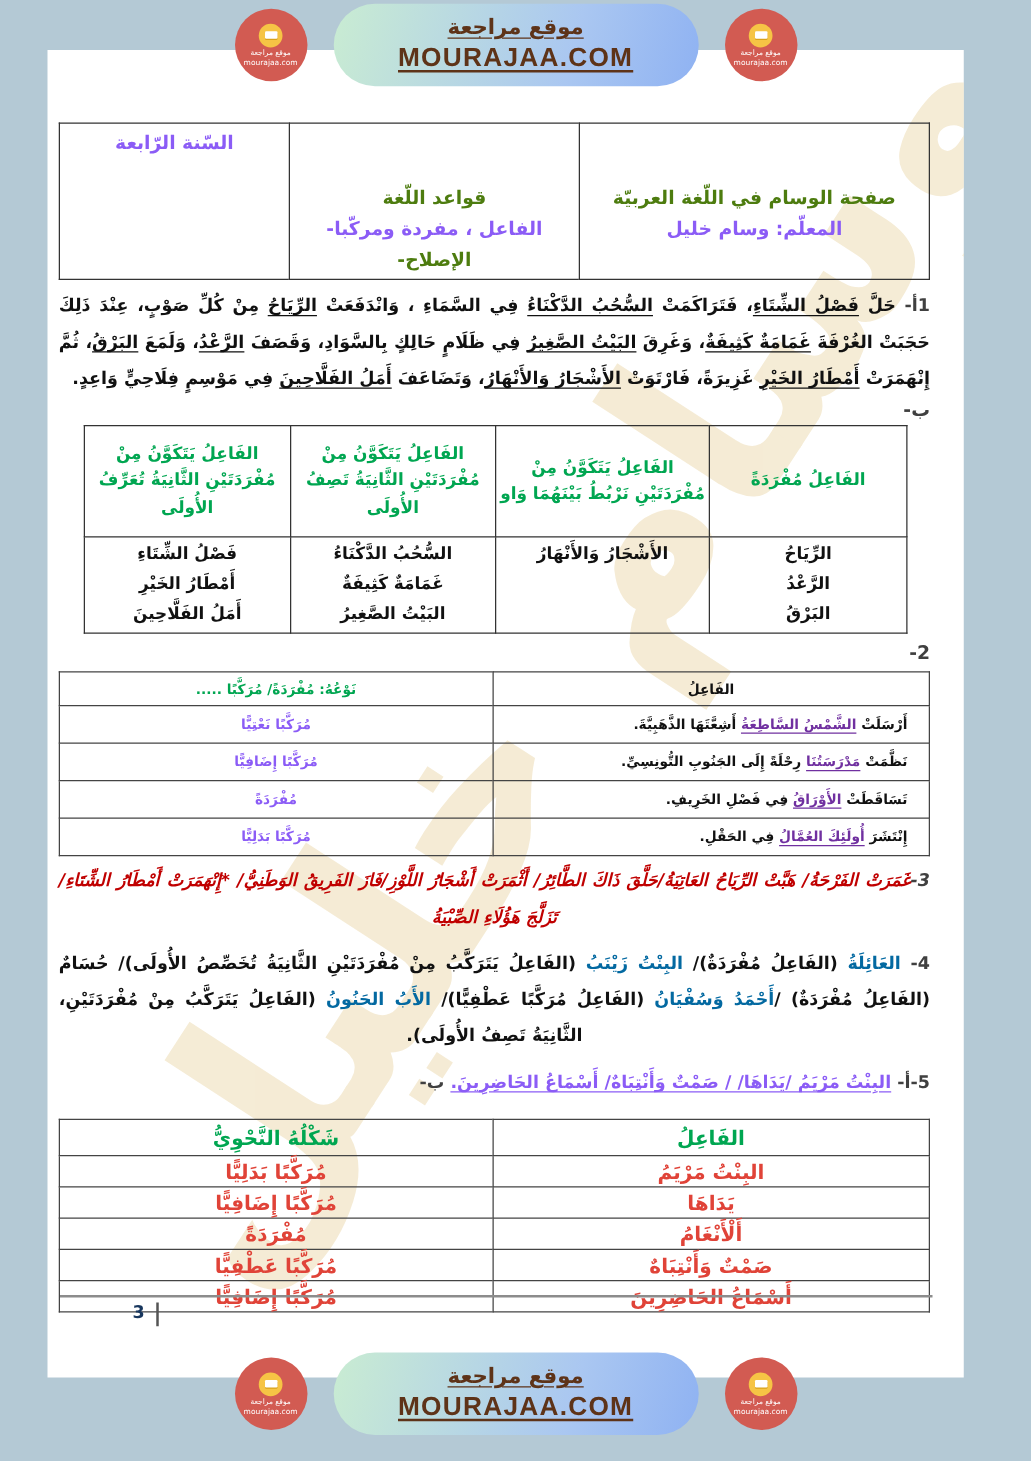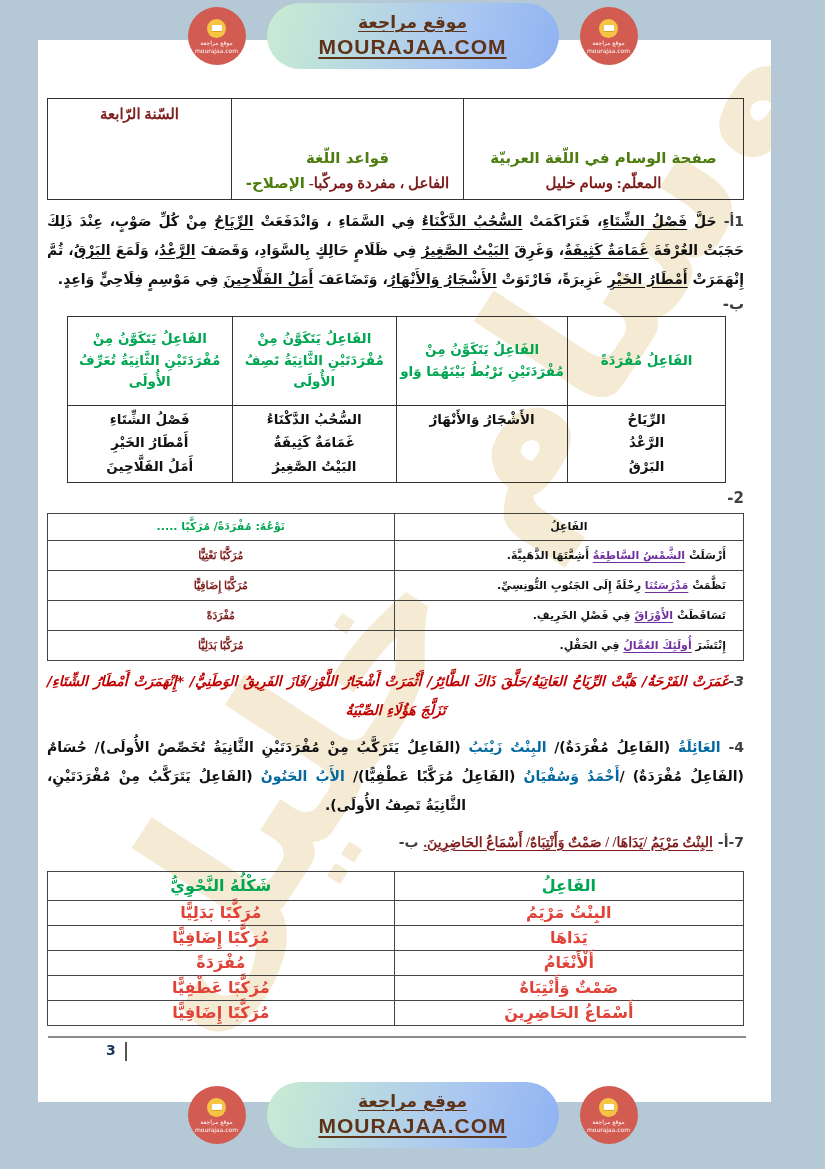--- a/index.html
+++ b/index.html
@@ -24,21 +24,21 @@
   .page{position:absolute;left:38px;top:40px;width:733px;height:1062px;background:#ffffff;overflow:hidden;}
   .watermark{position:absolute;top:420px;left:-130px;width:1000px;text-align:center;
              transform:rotate(-57deg);font-size:210px;color:#eddcb4;opacity:.55;white-space:nowrap;
              z-index:0;pointer-events:none;}
   .content{position:relative;z-index:1;direction:rtl;text-align:right;padding:0 9px 0 27px;color:#111;}
   .content{padding-right:27px;padding-left:9px;}
   
   .c-darkred{color:#4d7c0f;margin-top:44px;}
   .c-num{color:#404040;}
   .c-red{color:#c00000;}
-  .c-purple{color:#7f1d1d;font-family:Liberation Serif, serif;}
+  .c-purple{color:#8b5cf6;}
   .c-green{color:#00a651;}
   .c-blue{color:#17365d;}
   .c-t3red{color:#e04338;}
   .u{text-decoration:underline;text-underline-offset:3px;}
   .seg-u{text-decoration:underline;text-underline-offset:3px;}
   .seg-p{color:#0369a1;}
   .seg-pu{color:#7030a0;text-decoration:underline;text-underline-offset:3px;}
   
   .header-table{margin-top:58px;width:100%;border-collapse:collapse;table-layout:fixed;}
   .header-table td{border:1.5px solid #333;padding:3px 6px;vertical-align:top;font-size:15px;line-height:1.65;text-align:center;}
@@ -202,21 +202,21 @@
 
       <div class="para center-last c-red" style="margin-top:6px;font-style:italic;">
         <span class="c-num">3-</span><span>غَمَرَتْ الفَرْحَةُ/  هَبَّتْ الرِّيَاحُ العَاتِيَةُ/حَلَّقَ ذَاكَ الطَّائِرُ/ أَثْمَرَتْ أَشْجَارُ اللَّوْزِ/فَازَ الفَرِيقُ الوَطَنِيُّ/ *إِنْهَمَرَتْ أَمْطَارُ الشِّتَاءِ/ تَزَلَّجَ هَؤُلَاءِ الصِّبْيَةُ</span>
       </div>
 
       <div class="para center-last" style="margin-top:8px;">
         <span class="c-num">4- </span><span><span class="seg-p">العَائِلَةُ </span><span>(الفَاعِلُ مُفْرَدَةٌ)/ </span><span class="seg-p">البِنْتُ زَيْنَبُ </span><span>(الفَاعِلُ يَتَرَكَّبُ مِنْ مُفْرَدَتَيْنِ الثَّانِيَةُ تُخَصِّصُ الأُولَى)/ حُسَامٌ (الفَاعِلُ مُفْرَدَةٌ) /</span><span class="seg-p">أَحْمَدُ وَسُفْيَانُ </span><span>(الفَاعِلُ مُرَكَّبًا عَطْفِيًّا)/ </span><span class="seg-p">الأَبُ الحَنُونُ </span><span>(الفَاعِلُ يَتَرَكَّبُ مِنْ مُفْرَدَتَيْنِ، الثَّانِيَةُ تَصِفُ الأُولَى).</span></span>
       </div>
 
       <div class="para" style="margin-top:8px;">
-        <span class="c-num">7-أ- </span><span class="c-purple u">البِنْتُ مَرْيَمُ /يَدَاهَا/ / صَمْتٌ وَأَنْتِبَاهٌ/ أَسْمَاعُ الحَاضِرِينَ.</span><span class="c-num"> ب-</span>
+        <span class="c-num">5-أ- </span><span class="c-purple u">البِنْتُ مَرْيَمُ /يَدَاهَا/ / صَمْتٌ وَأَنْتِبَاهٌ/ أَسْمَاعُ الحَاضِرِينَ.</span><span class="c-num"> ب-</span>
       </div>
 
       <table class="t3">
         <colgroup>
             <col style="width:50.2%">
             <col>
           </colgroup>
         <tbody>
             <tr>
           <th class="c-green">الفَاعِلُ</th>

